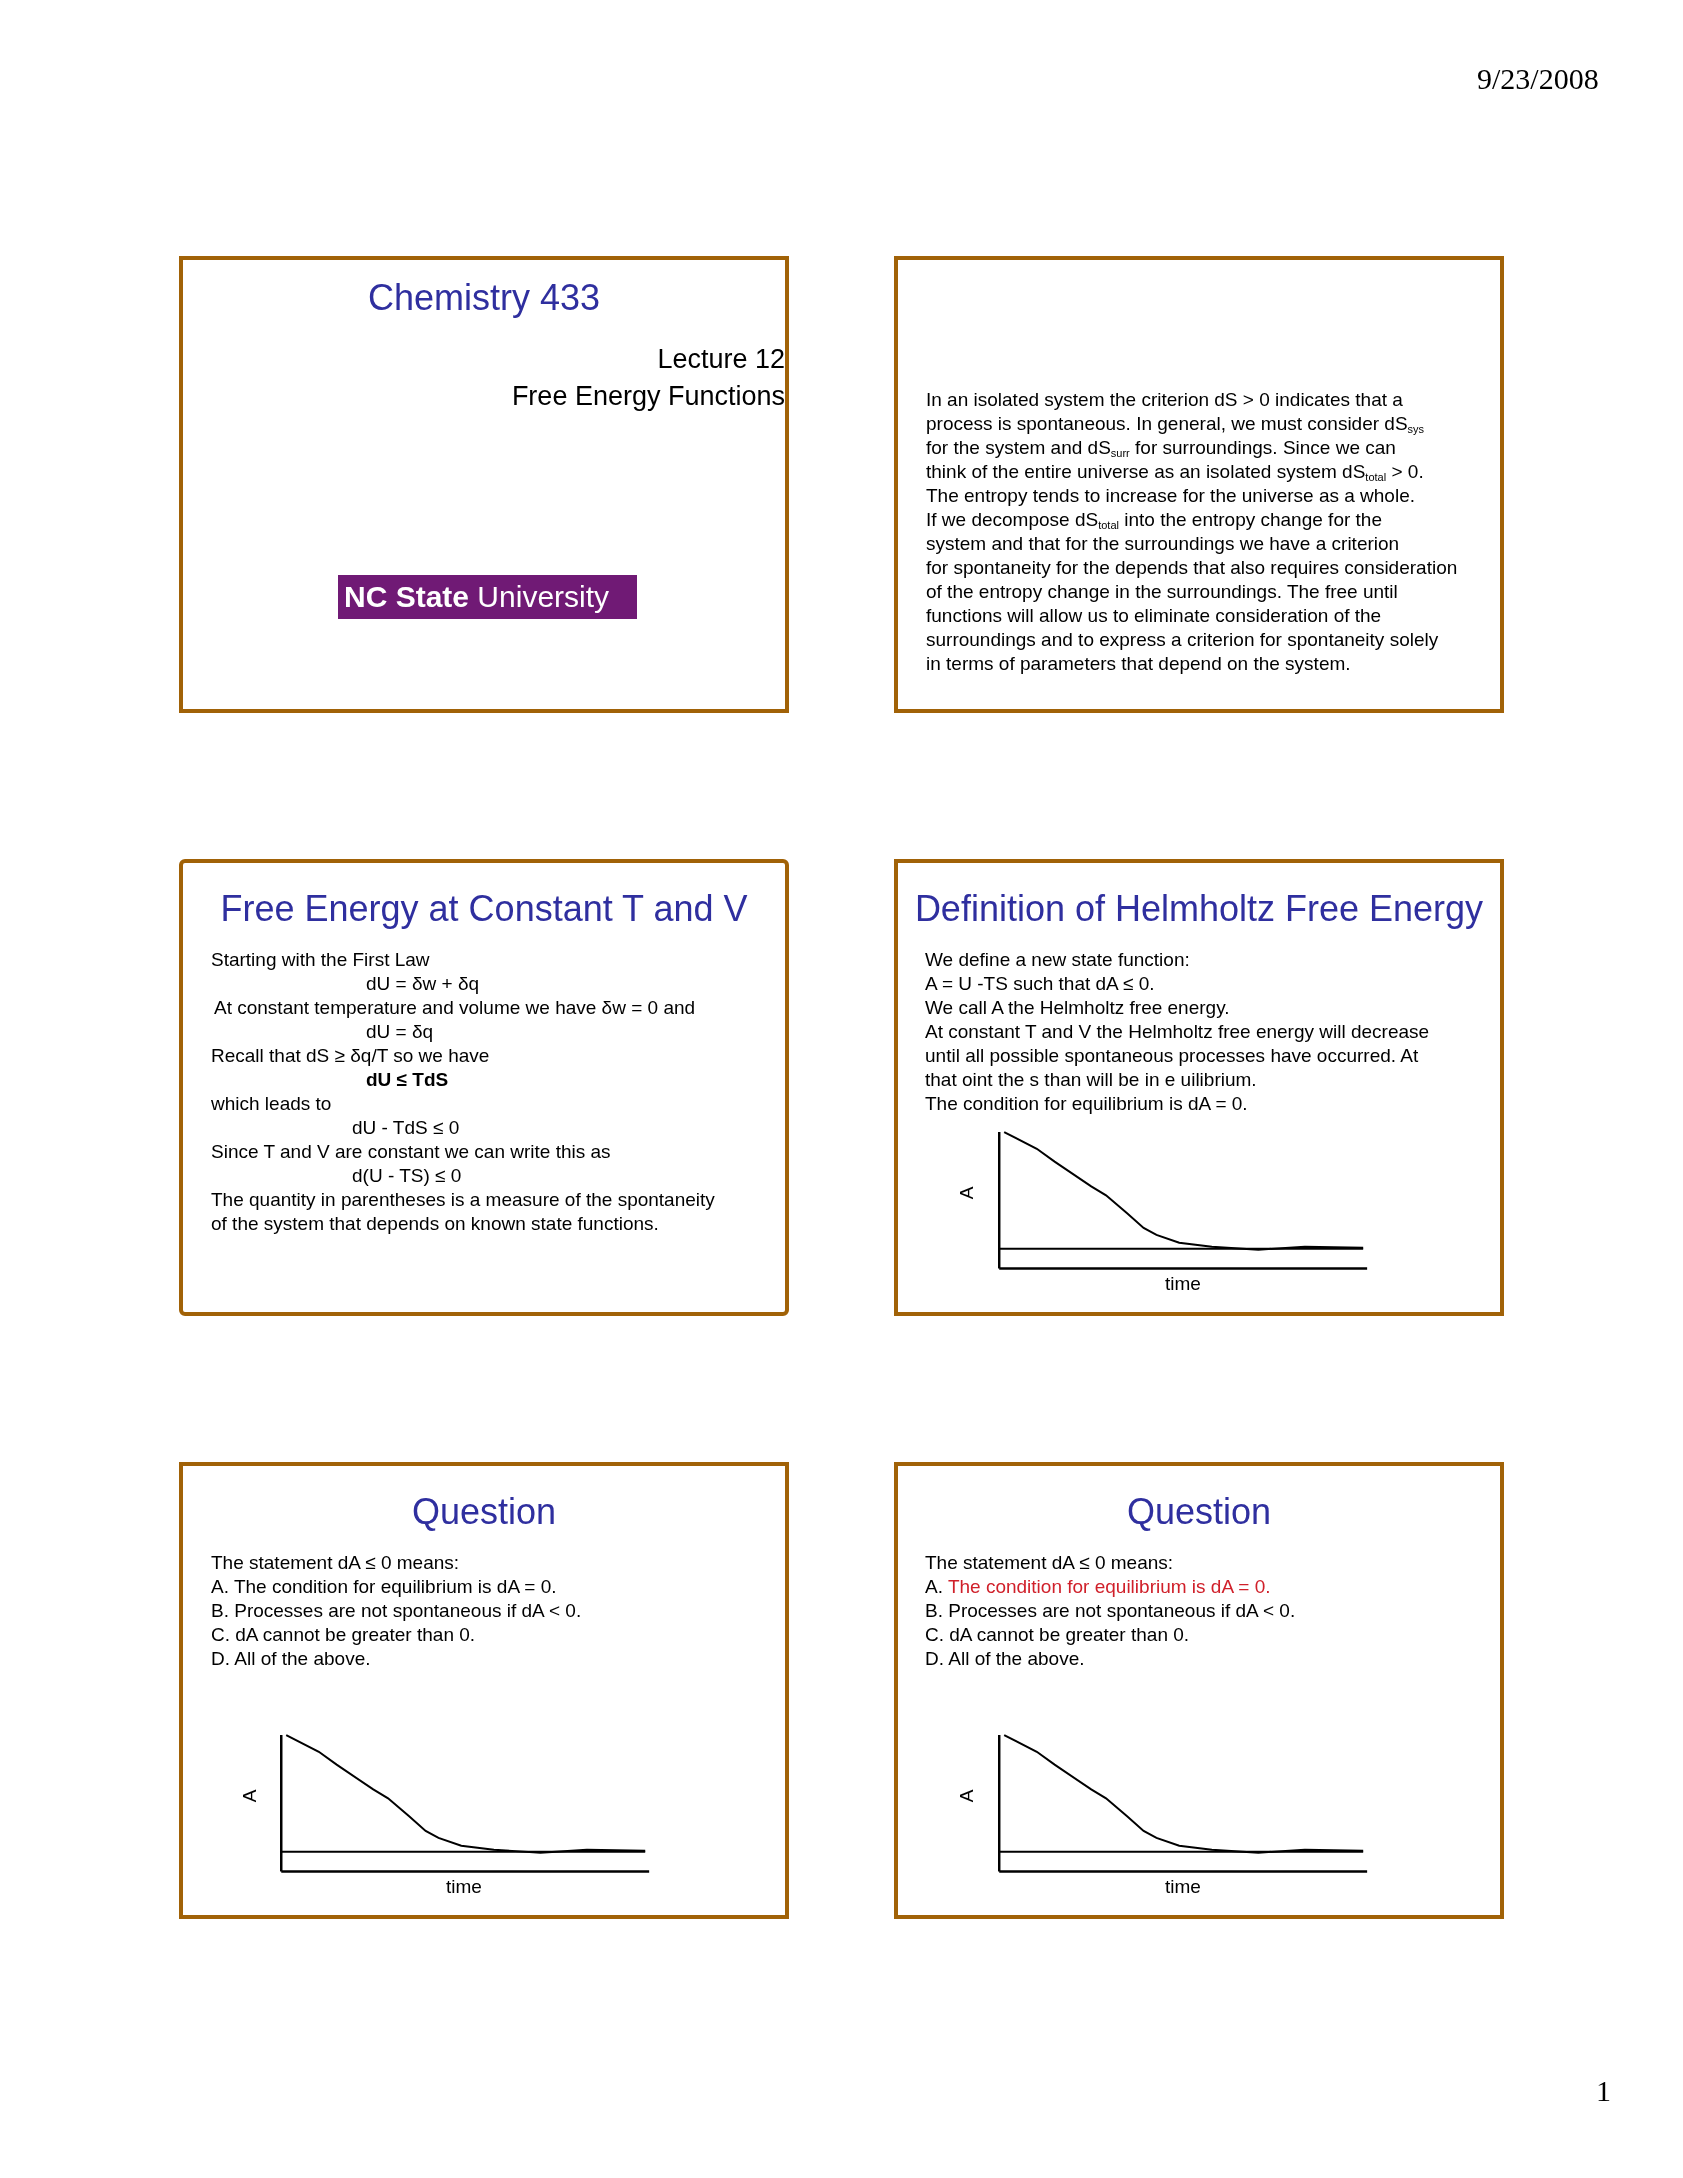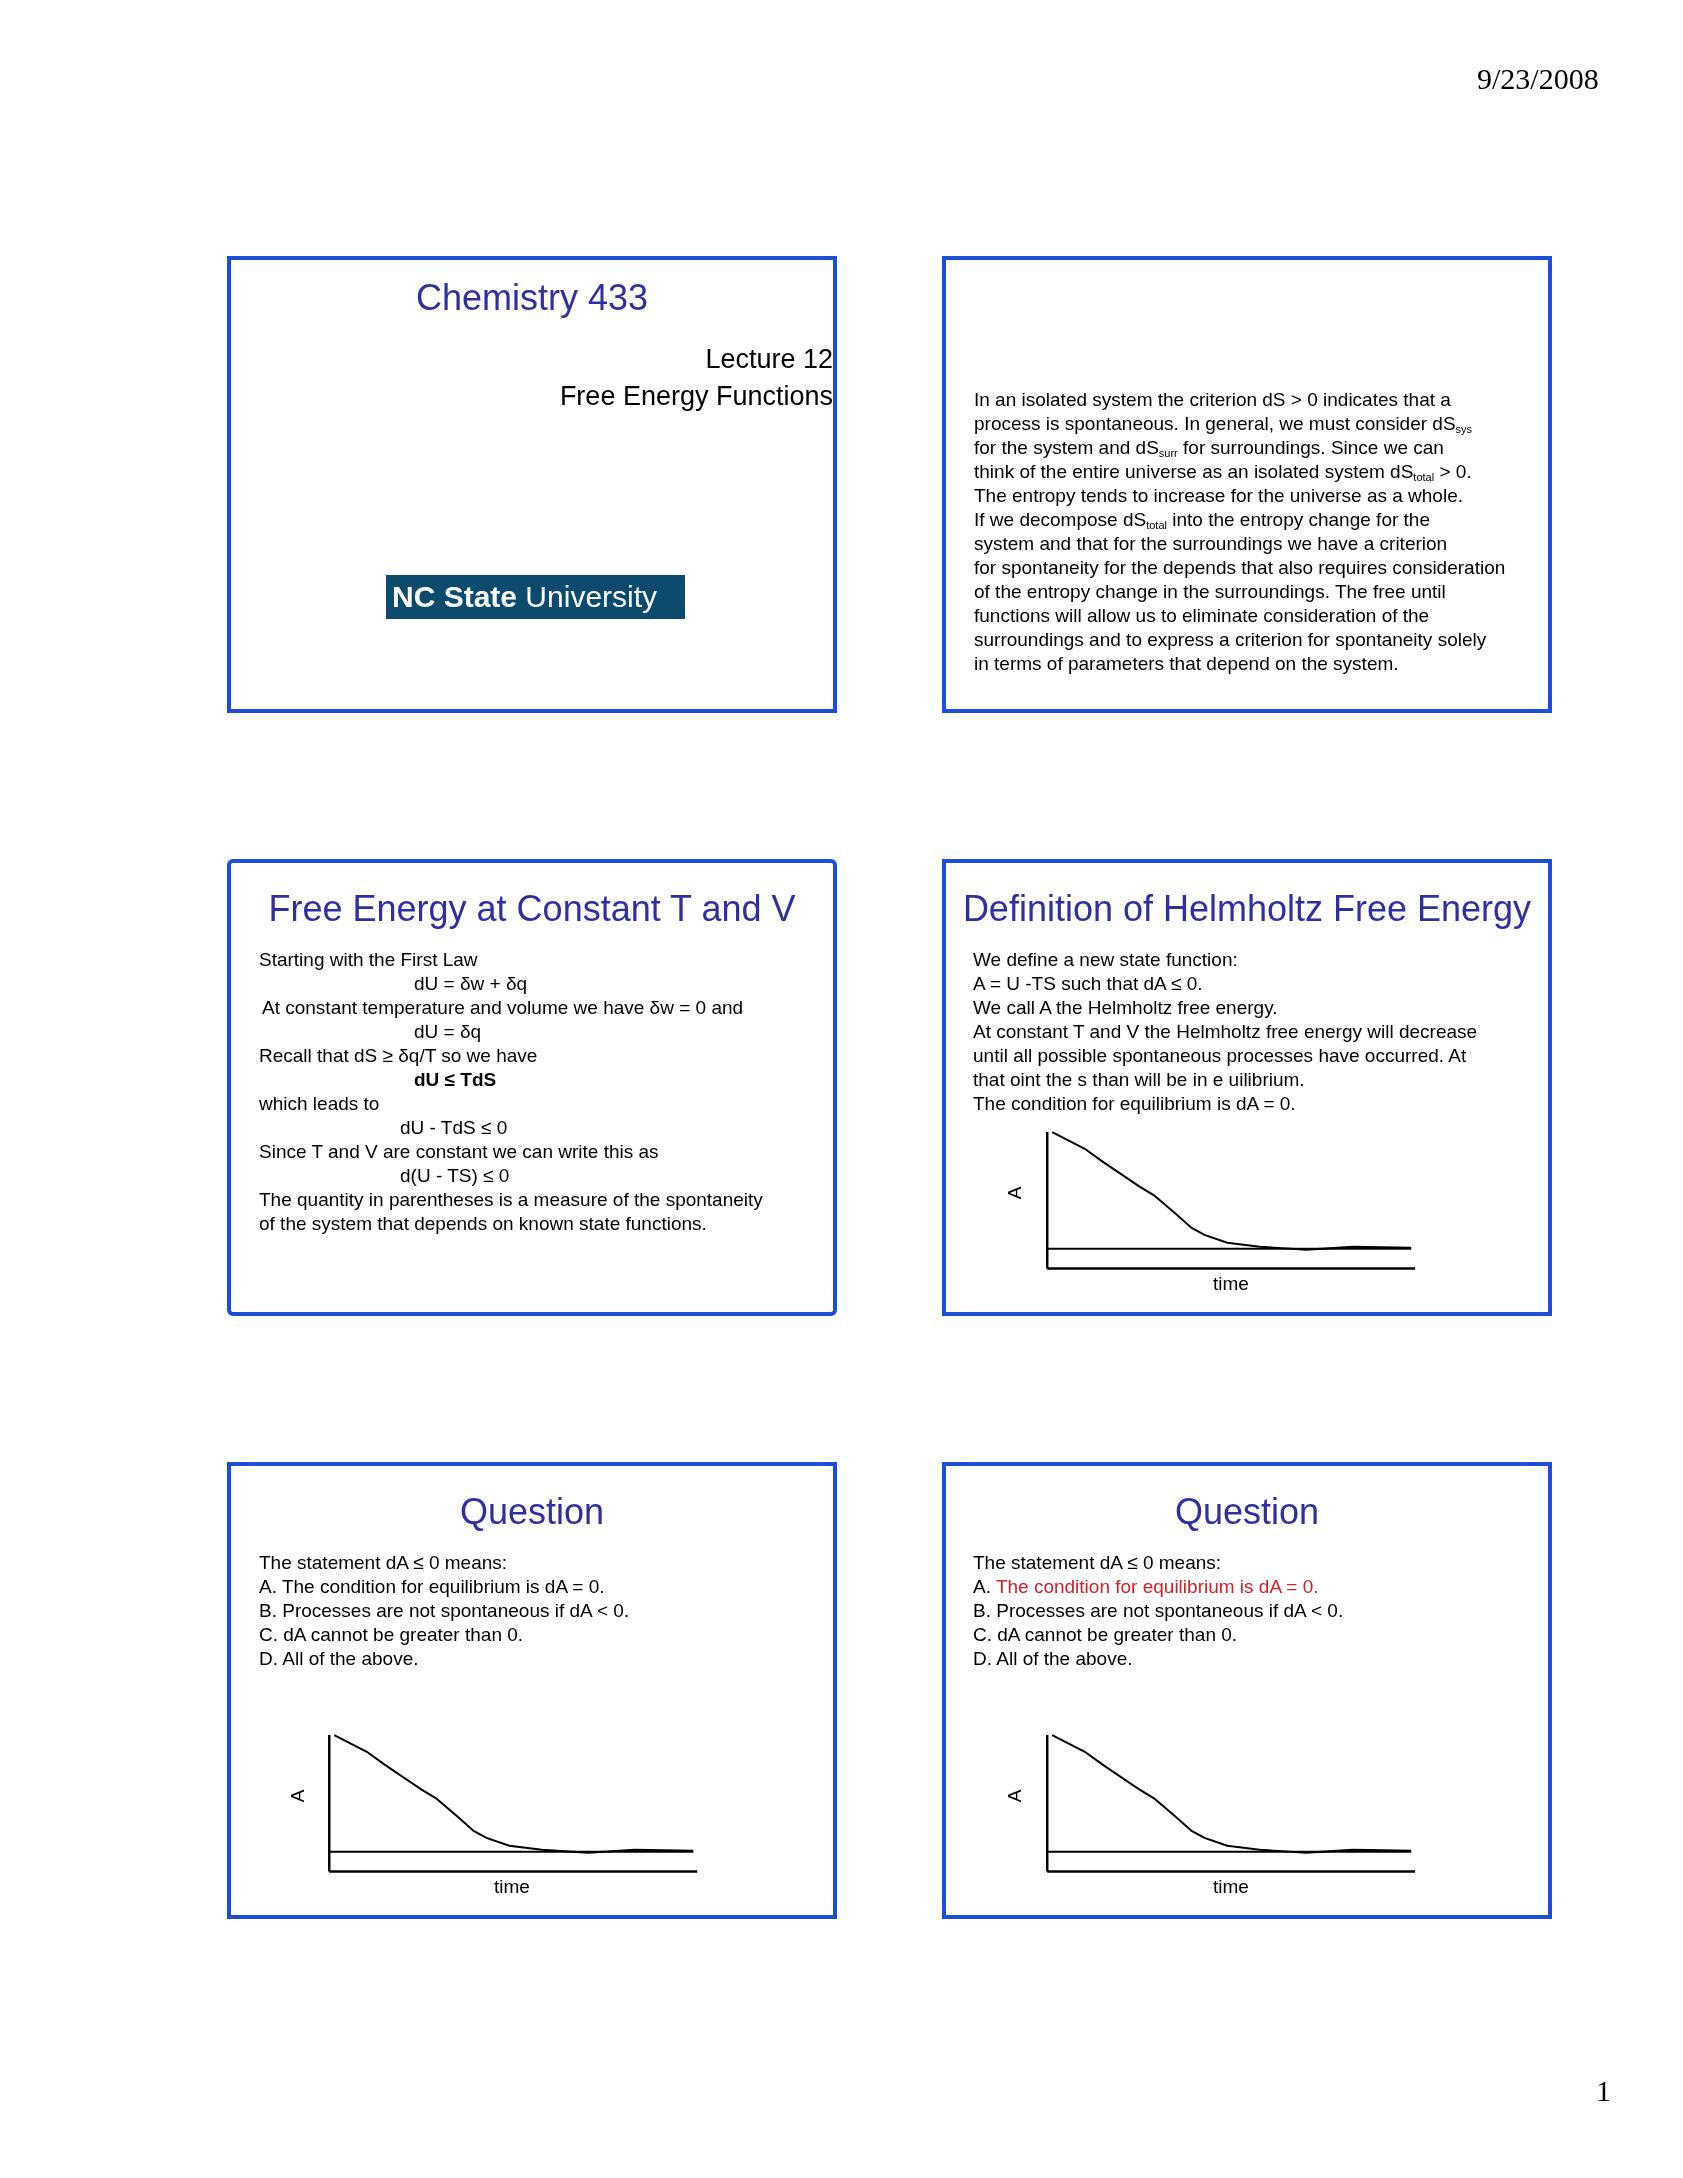--- a/index.html
+++ b/index.html
@@ -1,28 +1,28 @@
 <!DOCTYPE html>
 <html><head>
 <meta charset="utf-8">
 <style>
   html,body{margin:0;padding:0;background:#fff;}
   body{width:1683px;height:2178px;position:relative;overflow:hidden;font-family:"Liberation Sans",sans-serif;color:#000;}
   .date{position:absolute;left:1477px;top:62px;font-family:"Liberation Serif",serif;font-size:30px;}
   .pagenum{position:absolute;left:1596px;top:2074px;font-family:"Liberation Serif",serif;font-size:30px;}
-  .slide{position:absolute;width:602px;height:449px;border:4px solid #1d4ed8;background:#fff;margin-left:48px;}
+  .slide{position:absolute;width:602px;height:449px;border:4px solid #a16207;background:#fff;}
   .s1{left:179px;top:256px;} .s2{left:894px;top:256px;}
   .s3{left:179px;top:859px;border-radius:6px;} .s4{left:894px;top:859px;}
   .s5{left:179px;top:1462px;} .s6{left:894px;top:1462px;}
   .title{position:absolute;left:0;right:0;text-align:center;color:#2f2f9f;font-size:36px;line-height:44px;}
   .body{position:absolute;left:28px;right:14px;font-size:19px;line-height:24px;white-space:nowrap;}
   .body .ln{display:block;height:24px;}
   sub{font-size:11px;vertical-align:-3px;line-height:0;}
   .red{color:#d0202a;}
-  .logo{position:absolute;left:155px;top:315px;width:299px;height:44px;background:#0c4a6e;color:#fff;font-size:30px;line-height:44px;white-space:nowrap;}
+  .logo{position:absolute;left:155px;top:315px;width:299px;height:44px;background:#701a75;color:#fff;font-size:30px;line-height:44px;white-space:nowrap;}
   .logo b{font-weight:bold;padding-left:6px;}
   .graph{position:absolute;}
   .axislabel{position:absolute;font-size:19px;}
   .ylabel{transform:rotate(-90deg);}
 </style>
 </head>
 <body>
 
 <div class="date">9/23/2008</div>
 

